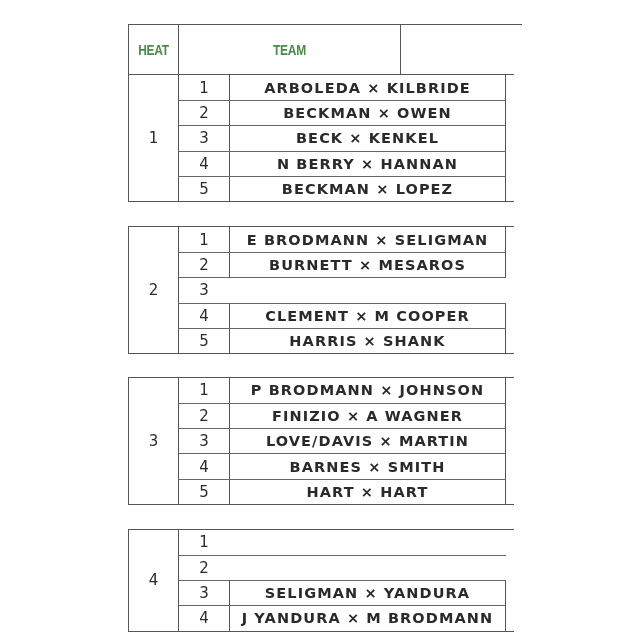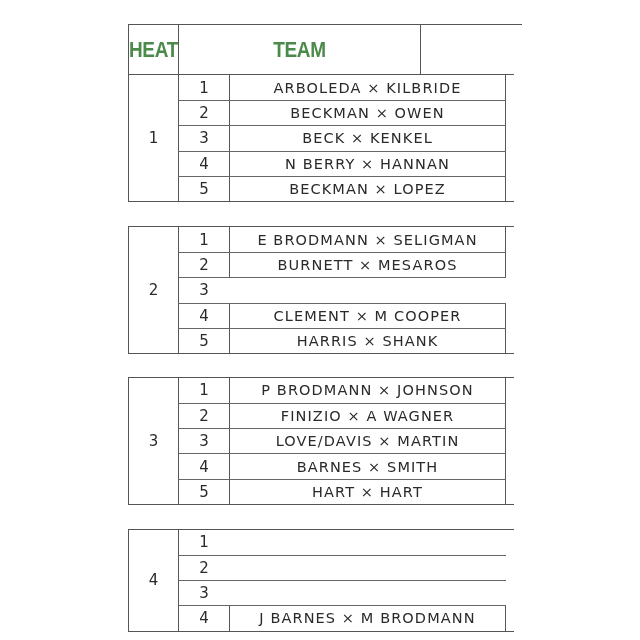--- a/index.html
+++ b/index.html
@@ -1,38 +1,38 @@
 <!DOCTYPE html>
 <html><head>
 <meta charset="utf-8">
 <style>
   html, body { margin: 0; padding: 0; background: #ffffff; }
   body { width: 640px; height: 640px; position: relative; overflow: hidden;
          font-family: "DejaVu Sans", sans-serif; color: #2a2a2a; }
   .sheet { position: absolute; left: 128px; top: 24px; width: 386px; }
   .hdr { position: relative; height: 49px; border-top: 1.5px solid #555; border-bottom: 1.5px solid #555; display: flex; }
   .hdr .c { display: flex; align-items: center; justify-content: center; color: #4a8a4a;
-            font-family: "Liberation Sans", sans-serif; font-weight: bold; font-size: 19px;
+            font-family: "Liberation Sans", sans-serif; font-weight: bold; font-size: 12px;
             letter-spacing: -0.3px; transform: scaleY(1.15); text-align: right; }
   .col-heat { width: 50px; border-left: 1.5px solid #555; box-sizing: border-box; }
   .col-lane { width: 51px; border-left: 1.5px solid #555; box-sizing: border-box; }
-  .col-team { width: 243px; border-left: 1.5px solid #555; border-right: 1.5px solid #555; box-sizing: border-box; }
+  .col-team { width: 223px; border-left: 1.5px solid #555; border-right: 1.5px solid #555; box-sizing: border-box; }
   .hdr .c.col-heat, .hdr .c.col-lane, .hdr .c.col-team { transform: none; }
   .hdr .lbl { display: inline-block; transform: scaleY(1.2); }
   .grp { position: relative; display: flex; }
   .grp .heatcell { width: 50px; border-left: 1.5px solid #555; box-sizing: border-box;
                    display: flex; align-items: center; justify-content: center; font-size: 15px; }
   .grp .rows { display: flex; flex-direction: column; }
   .row { display: flex; height: 25.2px; border-top: 1px solid #666; box-sizing: border-box; }
   .row:first-child { border-top: none; }
   .row .lane { width: 51px; border-left: 1.5px solid #555; box-sizing: border-box;
                display: flex; align-items: center; justify-content: center; font-size: 15px; }
   .row .team { width: 277px; border-left: 1.5px solid #555; border-right: 1.5px solid #555; box-sizing: border-box;
                display: flex; align-items: center; justify-content: center; font-size: 14.5px;
-               letter-spacing: 1.1px; font-family: "DejaVu Sans", sans-serif; }
+               letter-spacing: 1.1px; font-family: "DejaVu Sans", sans-serif; font-weight: bold; }
   .grp-wrap { border-bottom: 1.5px solid #555; }
   .grp-wrap.top { border-top: 1.5px solid #555; }
   .ext { position: absolute; right: -8px; height: 0; border-top: 1.5px solid #555; width: 8px; }
 </style>
 </head>
 <body>
 
 <div class="sheet">
 
   <div class="hdr">
@@ -133,22 +133,23 @@
       <div class="heatcell">4</div>
       <div class="rows">
         <div class="row">
             <div class="lane">1</div>
           </div>
         <div class="row">
             <div class="lane">2</div>
           </div>
         <div class="row">
             <div class="lane">3</div>
+            <div class="team">SELIGMAN × YANDURA</div>
           </div>
         <div class="row">
             <div class="lane">4</div>
-            <div class="team">J BARNES × M BRODMANN</div>
+            <div class="team">J YANDURA × M BRODMANN</div>
           </div>
       </div>
     </div>
   </div>
 
 </div>
 
 </body></html>

